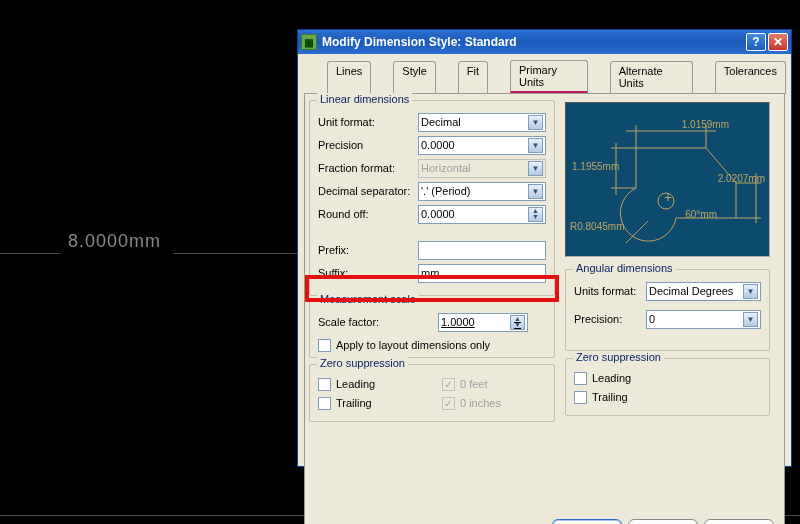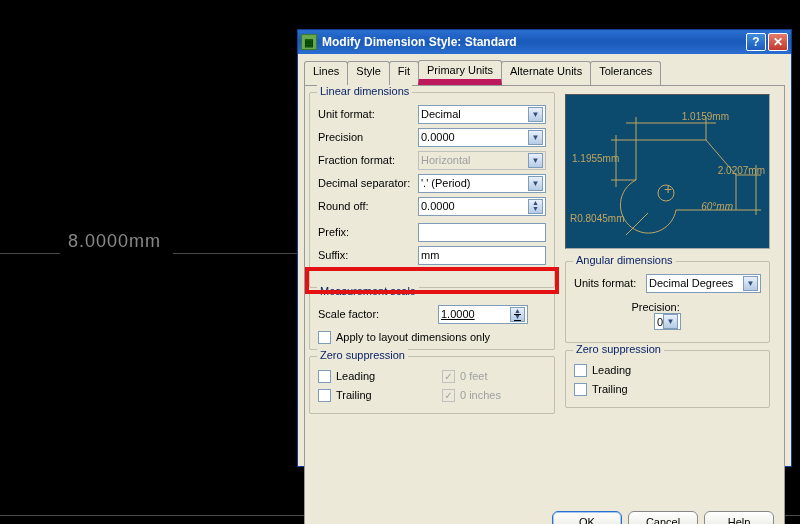--- a/index.html
+++ b/index.html
@@ -80,24 +80,25 @@
     padding: 3px 8px 3px 8px;
     border:1px solid #999;
     border-bottom:none;
     background:#ece9d8;
     border-top-left-radius:3px;
     border-top-right-radius:3px;
     margin-right:-1px;
     position:relative;
     top:1px;
     cursor:default;
+    margin-left:23px;
   }
   .tab.active {
     background:#ece9d8;
-    border-bottom:6px solid #be185d;
+    border-bottom:2px solid #be185d;
     top:0;
     z-index:2;
   }
   .tab-panel {
     margin:0 6px 6px 6px;
     border:1px solid #999;
     height: 456px;
     padding: 8px;
     position:relative;
     background:#ece9d8;
@@ -261,21 +262,21 @@
       </div>
 
       <div class="row">
         <label>Round off:</label>
         <div class="ctrl">
           <span>0.0000</span>
           <div class="dd" style="font-size:7px; line-height:6px; flex-direction:column;">▲<br>▼</div>
         </div>
       </div>
 
-      <div class="row" style="margin-top:6px;">
+      <div class="row" style="margin-top:16px;">
         <label>Prefix:</label>
         <div class="ctrl">
           <span></span>
         </div>
       </div>
 
       <div class="row">
         <label>Suffix:</label>
         <div class="ctrl">
           <span>mm</span>
@@ -323,21 +324,21 @@
         </div>
       </div>
     </div>
 
     <div class="preview" style="left:260px; top:8px; width:205px; height:155px;">
 
       <div class="pv-txt" style="right:40px; top:16px;">1.0159mm</div>
       <div class="pv-txt" style="right:4px; top:70px;">2.0207mm</div>
       <div class="pv-txt" style="left:6px; top:58px;">1.1955mm</div>
       <div class="pv-txt" style="left:4px; bottom:24px;">R0.8045mm</div>
-      <div class="pv-txt" style="right:36px; bottom:36px;font-style:italic;">60°mm</div>
+      <div class="pv-txt" style="right:52px; bottom:36px;">60°mm</div>
       <div class="pv-cross" style="left:98px; top:86px;">+</div>
 
       <svg style="position:absolute; left:0; top:0; width:100%; height:100%;">
         <g stroke="#c2a660" stroke-width="1" fill="none">
           <path d="M 70 45 L 140 45 L 170 80 L 170 115 L 110 115 A 28 28 0 1 1 70 85 Z"></path>
           <circle cx="100" cy="98" r="8"></circle>
           <line x1="70" y1="45" x2="70" y2="22"></line>
             <line x1="140" y1="45" x2="140" y2="22"></line>
           <line x1="60" y1="28" x2="150" y2="28"></line>
           <line x1="170" y1="80" x2="195" y2="80"></line>
@@ -353,21 +354,21 @@
 
     <div class="group" style="left:260px; top:175px; width:205px; height:82px;">
       <div class="legend">Angular dimensions</div>
       <div class="row">
         <label style="width:72px">Units format:</label>
         <div class="ctrl">
           <span>Decimal Degrees</span>
           <div class="dd">▼</div>
         </div>
       </div>
-      <div class="row" style="margin-top:8px;flex-direction:column;">
+      <div class="row" style="margin-top:8px;">
         <label style="width:72px">Precision:</label>
         <div class="ctrl">
           <span>0</span>
           <div class="dd">▼</div>
         </div>
       </div>
     </div>
 
     <div class="group" style="left:260px; top:264px; width:205px; height:58px;">
       <div class="legend">Zero suppression</div>

